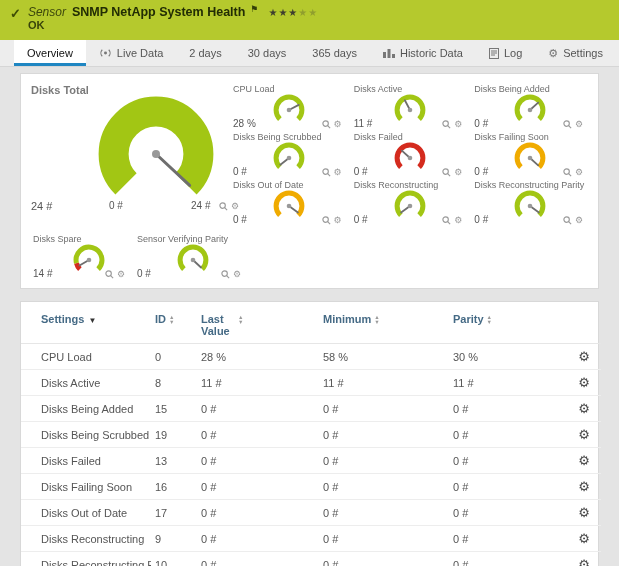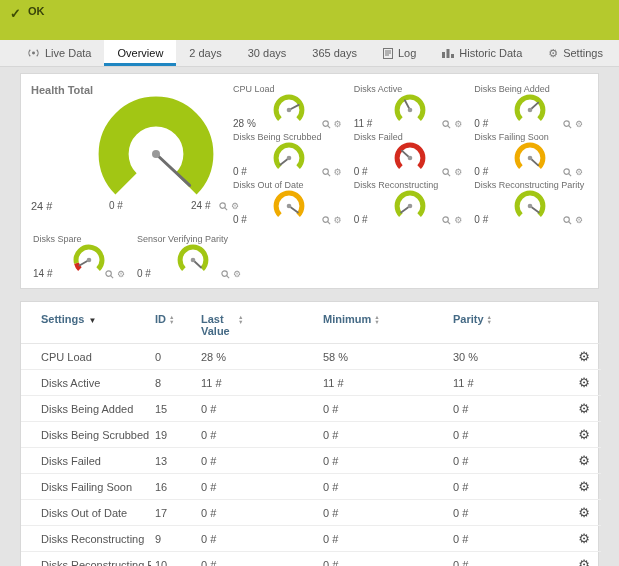--- a/index.html
+++ b/index.html
@@ -73,77 +73,85 @@
   td.c-channel{padding-left:20px}
   td.c-gear{text-align:center}
   .rowgear{font-size:13px;color:#4a4a4a;font-style:normal;cursor:pointer}
 </style>
 </head>
 <body>
 
 <header class="topbar">
   <span class="check">✓</span>
   <div class="titleblock">
+    <div class="titlerow">
+      <span class="kind">Sensor</span>
+      <span class="sensor-title">SNMP NetApp System Health</span>
+      <span class="flag">⚑</span>
+      <span class="stars">
+        <span class="stars-on">★★★</span><span class="stars-off">★★</span>
+      </span>
+    </div>
     <div class="status">OK</div>
   </div>
 </header>
 
 <nav class="tabs">
+  <div class="tab active">
+    <span>Overview</span>
+  </div>
   <div class="tab">
     <span class="ticon">
         <svg width="13" height="10" viewBox="0 0 14 10">
           <circle cx="7" cy="5" r="1.6" fill="#777"></circle>
           <path d="M3.5 1.5 A5 5 0 0 0 3.5 8.5 M10.5 1.5 A5 5 0 0 1 10.5 8.5" stroke="#777" fill="none" stroke-width="1.2"></path>
         </svg>
       </span>
     <span>Live Data</span>
   </div>
-  <div class="tab active">
-    <span>Overview</span>
-  </div>
   <div class="tab">
     <span>2 days</span>
   </div>
   <div class="tab">
     <span>30 days</span>
   </div>
   <div class="tab">
     <span>365 days</span>
+  </div>
+  <div class="tab">
+    <span class="ticon">
+        <svg width="12" height="10" viewBox="0 0 12 10">
+          <rect x="0" y="4" width="3" height="6" fill="#777"></rect>
+          <rect x="4.5" y="1" width="3" height="9" fill="#777"></rect>
+          <rect x="9" y="6" width="3" height="4" fill="#777"></rect>
+        </svg>
+      </span>
+    <span>Historic Data</span>
   </div>
   <div class="tab">
     <span class="ticon">
         <svg width="10" height="11" viewBox="0 0 10 11">
           <rect x="0.5" y="0.5" width="9" height="10" fill="none" stroke="#777"></rect>
           <line x1="2" y1="3" x2="8" y2="3" stroke="#777"></line>
           <line x1="2" y1="5" x2="8" y2="5" stroke="#777"></line>
           <line x1="2" y1="7" x2="6" y2="7" stroke="#777"></line>
         </svg>
       </span>
     <span>Log</span>
   </div>
-  <div class="tab">
-    <span class="ticon">
-        <svg width="12" height="10" viewBox="0 0 12 10">
-          <rect x="0" y="4" width="3" height="6" fill="#777"></rect>
-          <rect x="4.5" y="1" width="3" height="9" fill="#777"></rect>
-          <rect x="9" y="6" width="3" height="4" fill="#777"></rect>
-        </svg>
-      </span>
-    <span>Historic Data</span>
-  </div>
   <div class="tab tab-settings">
     <span class="ticon gear-glyph">⚙</span>
     <span>Settings</span>
   </div>
 </nav>
 
 <div class="content">
 
   <section class="panel gpanel">
-    <div class="glabel-big">Health Total</div>
+    <div class="glabel-big">Disks Total</div>
     <div class="big-dial" id="big-dial"><svg width="116" height="116" viewBox="0 0 116 116">
           <path d="M 28.02 87.98 A 42.4 42.4 0 1 1 87.98 87.98" fill="none" stroke="#a2c614" stroke-width="30"></path>
           <line x1="58" y1="58" x2="91.64" y2="89.37" stroke="#6e6e6e" stroke-width="3" stroke-linecap="round"></line>
           <circle cx="58" cy="58" r="4" fill="#999"></circle>
         </svg></div>
     <span class="big-min">0 #</span>
     <span class="big-max">24 #</span>
     <span class="big-val">24 #</span>
     <span class="big-actions">
       <svg width="9" height="9" viewBox="0 0 10 10">

